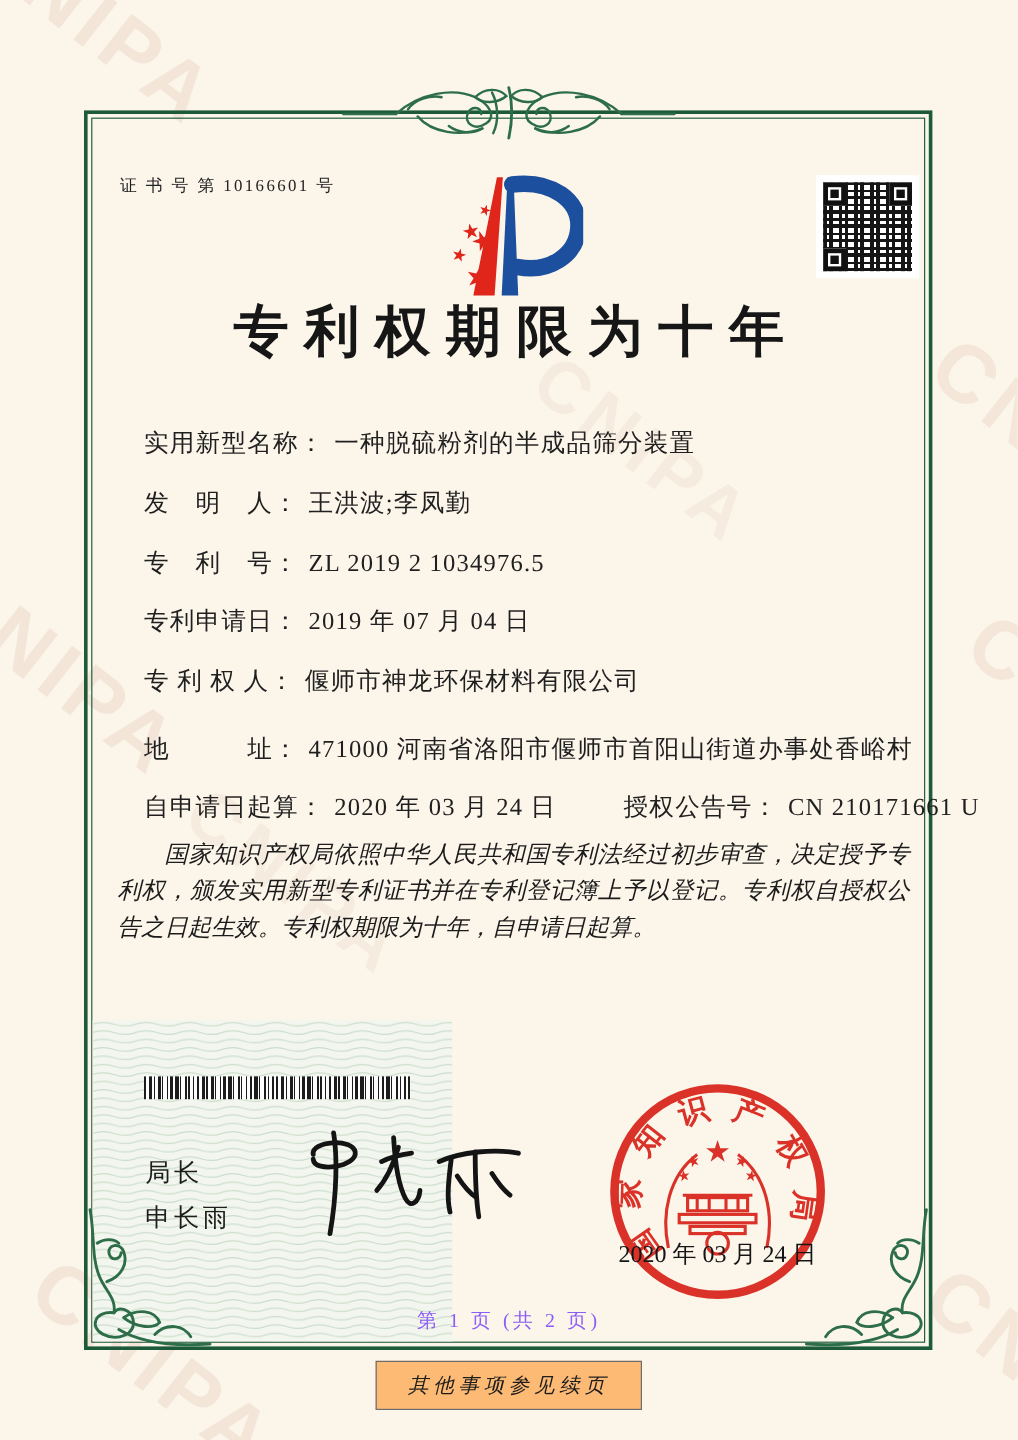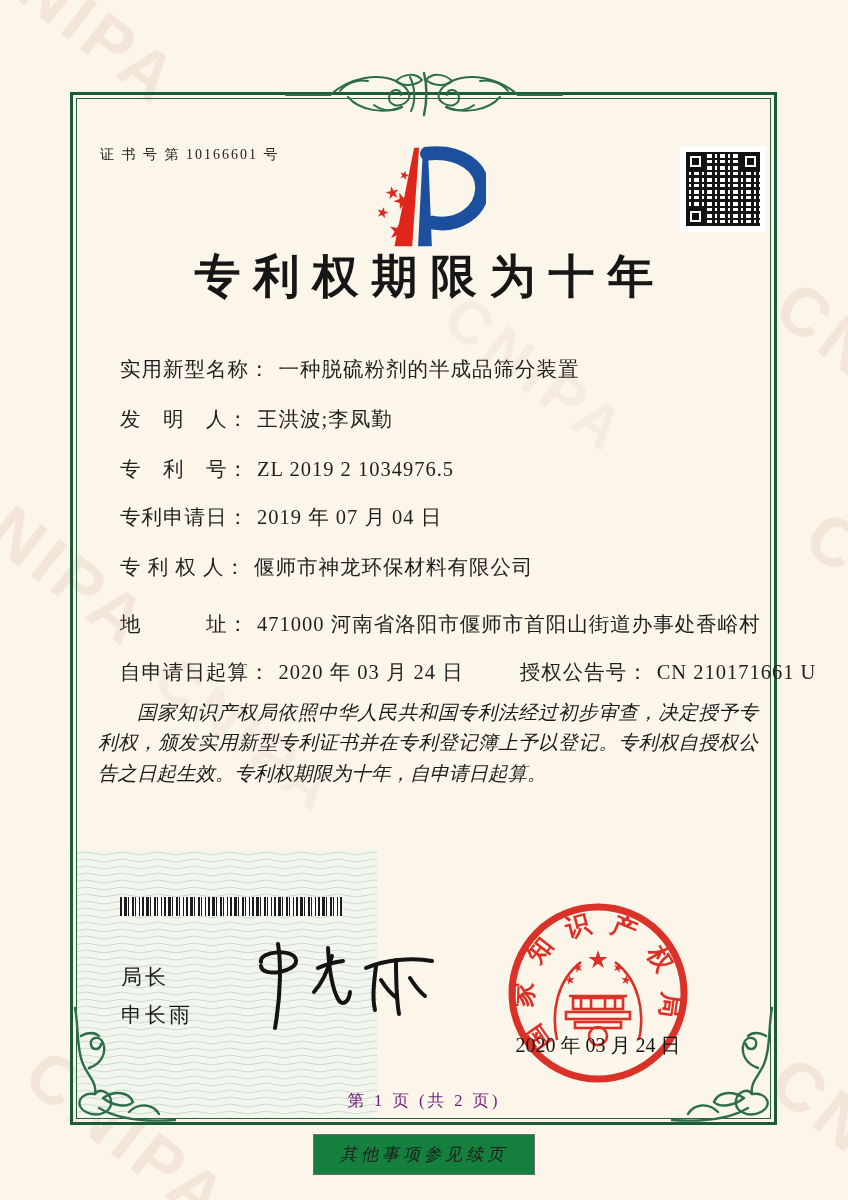--- a/index.html
+++ b/index.html
@@ -70,26 +70,26 @@
   .sig-title{position:absolute;left:121px;top:963px;font-size:21px;letter-spacing:3px;}
   .sig-name{position:absolute;left:121px;top:1001px;font-size:21px;letter-spacing:3px;}
   .signature{position:absolute;left:248px;top:936px;}
   .seal{position:absolute;left:505px;top:900px;opacity:.95;}
   .seal-date{
     position:absolute;left:505px;top:1032px;width:186px;text-align:center;
     font-size:20px;color:#151515;letter-spacing:0px;white-space:nowrap;
   }
   .page-num{
     position:absolute;left:0;top:1090px;width:100%;text-align:center;
-    font-size:16.5px;letter-spacing:3px;color:#701a75;
+    font-size:16.5px;letter-spacing:3px;color:#8b5cf6;
   }
   .footer-note{
     position:absolute;left:50%;top:1134px;transform:translateX(-50%);
     border:1px solid #6d6d6d;padding:8px 26px;font-size:17px;letter-spacing:4px;
-    color:#1d1d1d;font-style:italic;background:#15803d;white-space:nowrap;
+    color:#1d1d1d;font-style:italic;background:#fdba74;white-space:nowrap;
   }
 </style>
 </head>
 <body>
 
 <div class="wm" style="left:-40px;top:-22px;">CNIPA</div>
 <div class="wm" style="left:760px;top:330px;">CNIPA</div>
 <div class="wm" style="left:-70px;top:520px;">CNIPA</div>
 <div class="wm" style="left:790px;top:560px;">CNIPA</div>
 <div class="wm" style="left:10px;top:1098px;">CNIPA</div>

